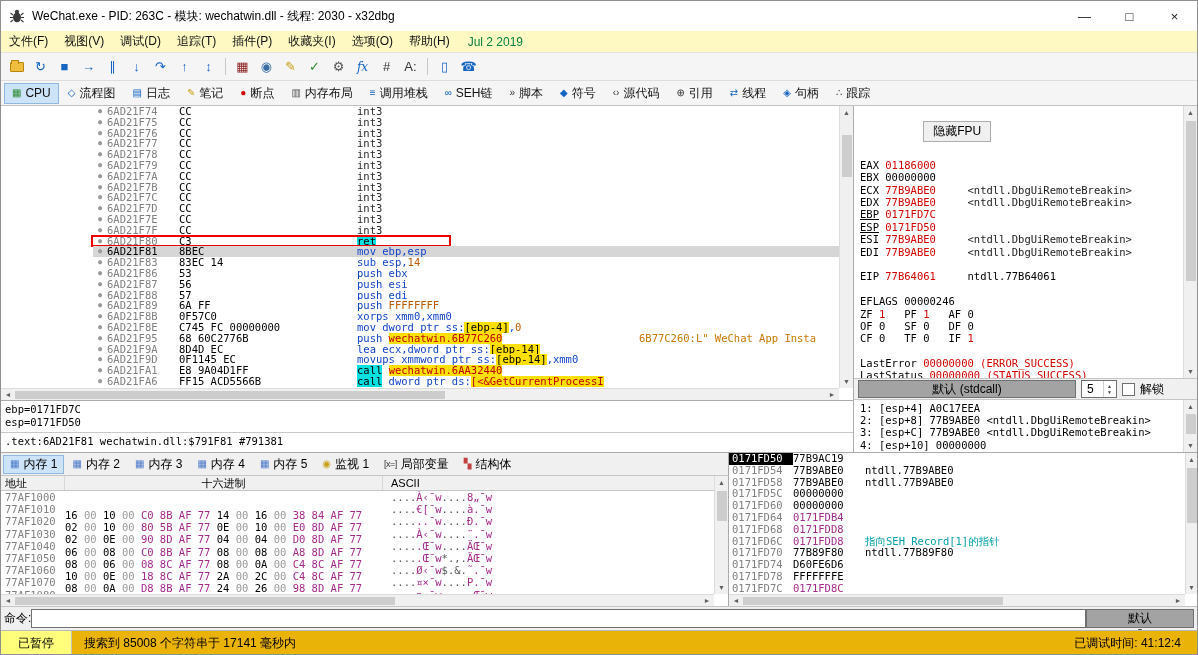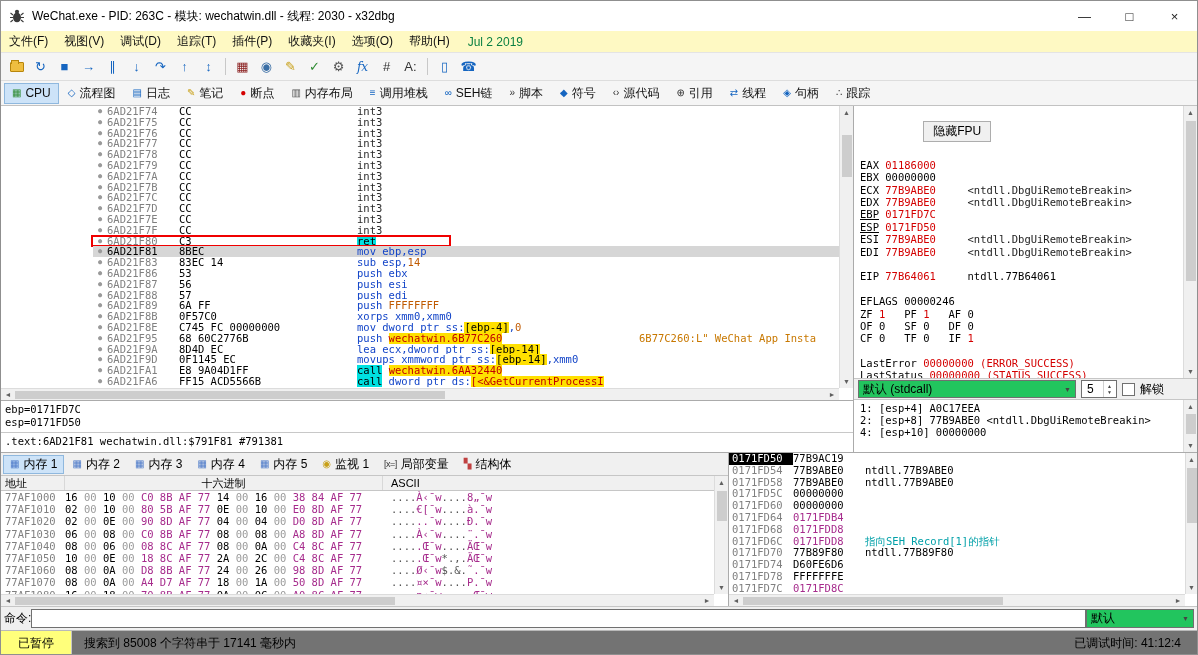--- a/index.html
+++ b/index.html
@@ -73,21 +73,21 @@
   .fpu-btn { font:12px "Liberation Sans", sans-serif; background:#F0F0F0; border:1px solid #ADADAD; padding:1px 9px; margin:1px 0 4px 0; display:inline-block; }
   .rrow { height:12.4px; }
   .rc-lbl { color:#000; }
   .rc-lblu { color:#000; text-decoration:underline; }
   .rc-red { color:#D40000; }
   .rc-val { color:#000; }
   .rc-sym { color:#222; }
 
   
   .convrow { flex:0 0 22px; background:#F0F0F0; border-top:1px solid #c6c6c6; border-bottom:1px solid #c6c6c6; display:flex; align-items:center; gap:5px; padding:0 4px; font-size:12px; }
-  .combo { background:#22c55e; border:1px solid #707070; height:18px; display:flex; align-items:center; justify-content:space-between; padding:0 4px; font-size:12px; }
+  .combo { background:#a3a3a3; border:1px solid #707070; height:18px; display:flex; align-items:center; justify-content:space-between; padding:0 4px; font-size:12px;flex-direction:column; }
   .combo.conv { width:218px; }
   .dd-arrow { font-size:7px; color:#444; }
   .spin { width:36px; background:#fff; border:1px solid #707070; height:18px; display:flex; align-items:center; padding-left:5px; position:relative; font-size:12px; }
   .spin .updown { position:absolute; right:1px; top:0; bottom:0; width:12px; display:flex; flex-direction:column; justify-content:center; font-size:5px; color:#444; text-align:center; border-left:1px solid #d0d0d0; }
   .chk { width:13px; height:13px; background:#fff; border:1px solid #707070; flex:0 0 auto; }
 
   
   .args { flex:1; position:relative; background:#fff; min-height:0; }
   .args-inner { position:absolute; top:0; left:0; right:14px; bottom:0; padding:2px 0 0 6px; font:10.5px "DejaVu Sans Mono", monospace; line-height:12.2px; white-space:pre; color:#000; overflow:hidden; }
   .args .vscroll { bottom:0; }
@@ -102,21 +102,21 @@
   .btab-icon.small { font-size:9px; letter-spacing:-0.5px; }
 
   .mem { flex:1; background:#fff; position:relative; min-height:0; }
   .mem-inner { position:absolute; top:0; left:0; right:14px; bottom:12px; overflow:hidden; font:10.5px "DejaVu Sans Mono", monospace; }
   .mem-head { height:15px; background:#F0F0F0; border-bottom:1px solid #c6c6c6; display:flex; font-family:"Liberation Sans", sans-serif; font-size:11px; align-items:flex-end; color:#000; }
   .mh-addr { flex:0 0 64px; padding-left:4px; border-right:1px solid #d8d8d8; height:100%; display:flex; align-items:center; }
   .mh-hex { flex:0 0 318px; text-align:center; border-right:1px solid #d8d8d8; height:100%; display:flex; align-items:center; justify-content:center; }
   .mh-ascii { flex:1; padding-left:8px; height:100%; display:flex; align-items:center; }
   .mrow { display:flex; white-space:pre; line-height:12.2px; height:12.2px; }
   .mrow .ma { flex:0 0 64px; padding-left:4px; color:#808080; }
-  .mrow .mb { flex:0 0 318px; }
+  .mrow .mb { flex:0 0 318px;margin-top:18px; }
   .mrow .mc { flex:1; padding-left:8px; overflow:hidden; }
   .by-z { color:#9a9a9a; }
   .by-n { color:#000; }
   .by-p { color:#A62B8C; }
   .as-pl { color:#555; }
   .as-p { color:#A62B8C;text-align:center; }
 
   .stack { flex:1; background:#fff; position:relative; min-width:0; }
   .stack-inner { position:absolute; top:0; left:0; right:12px; bottom:12px; overflow:hidden; font:10.5px "DejaVu Sans Mono", monospace; }
   .stack .vscroll { width:12px; bottom:12px; }
@@ -129,21 +129,21 @@
   .srow .sc { flex:1; color:#000; overflow:hidden; }
   .srow .sc.ret { color:#D40000; }
   .srow .sc.seh { color:#00A0A8; }
 
   
   .cmdbar { flex:0 0 24px; display:flex; align-items:center; background:#F0F0F0; border-top:1px solid #c6c6c6; padding:0 3px; font-size:12px; }
   .cmd-input { flex:1; height:19px; background:#fff; border:1px solid #707070; font:11px "DejaVu Sans Mono", monospace; padding:0 3px; }
   .combo.cmd { width:108px; height:19px; }
 
   
-  .statusbar { flex:0 0 26px; display:flex; align-items:center; background:#737373; border-top:1px solid #b9b9b9; font-size:12px; color:#000; }
+  .statusbar { flex:0 0 26px; display:flex; align-items:center; background:#eab308; border-top:1px solid #b9b9b9; font-size:12px; color:#000; }
   .status-badge { background:#FFFF7B; height:100%; display:flex; align-items:center; padding:0 17px; border-right:1px solid #c6c6c6; }
   .status-msg { padding-left:12px; }
   .status-right { margin-left:auto; padding-right:16px; }
 </style>
 </head>
 <body>
 
 <div class="window">
 
   <div class="titlebar">
@@ -369,21 +369,21 @@
           <span>5</span>
           <span class="updown">
               <span>▲</span>
               <span>▼</span>
             </span>
         </div>
         <div class="chk"></div>
         <span>解锁</span>
       </div>
       <div class="args">
-        <div class="args-inner"><div class="arow">1: [esp+4] A0C17EEA</div><div class="arow">2: [esp+8] 77B9ABE0 &lt;ntdll.DbgUiRemoteBreakin&gt;</div><div class="arow">4: [esp+10] 00000000</div></div>
+        <div class="args-inner"><div class="arow">1: [esp+4] A0C17EEA</div><div class="arow">2: [esp+8] 77B9ABE0 &lt;ntdll.DbgUiRemoteBreakin&gt;</div><div class="arow">3: [esp+C] 77B9ABE0 &lt;ntdll.DbgUiRemoteBreakin&gt;</div><div class="arow">4: [esp+10] 00000000</div></div>
         <div class="vscroll" style="bottom:0">
           <div class="arr">▲</div>
           <div class="thumb" style="height:20px;margin-top:1px"></div>
           <div class="arr" style="margin-top:auto">▼</div>
         </div>
       </div>
     </div>
   </div>
 
   <div class="bottom">

